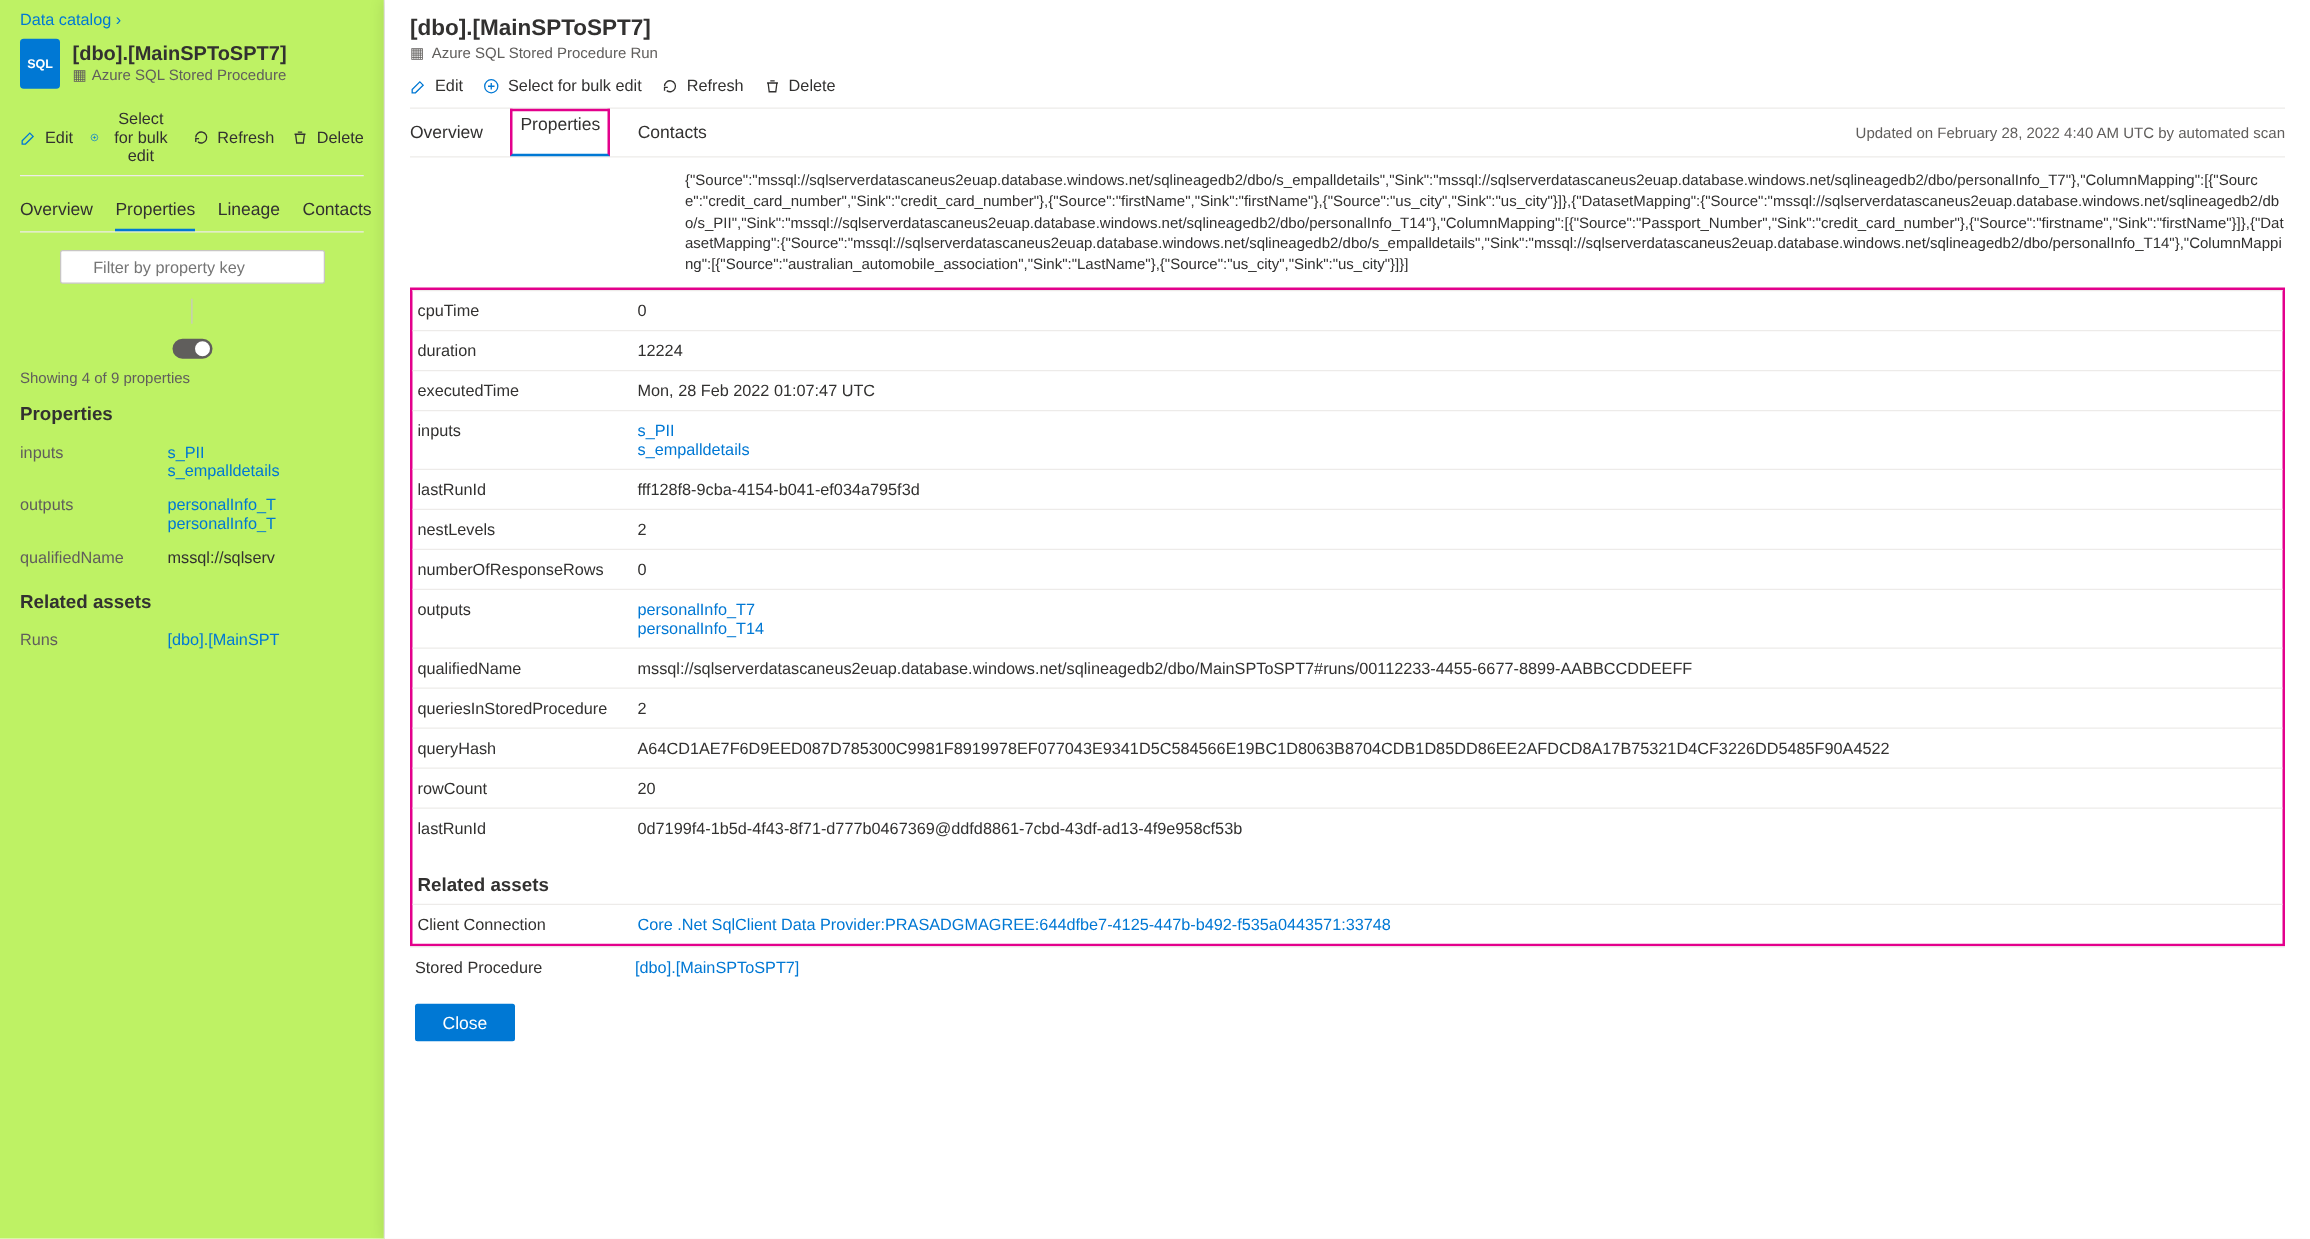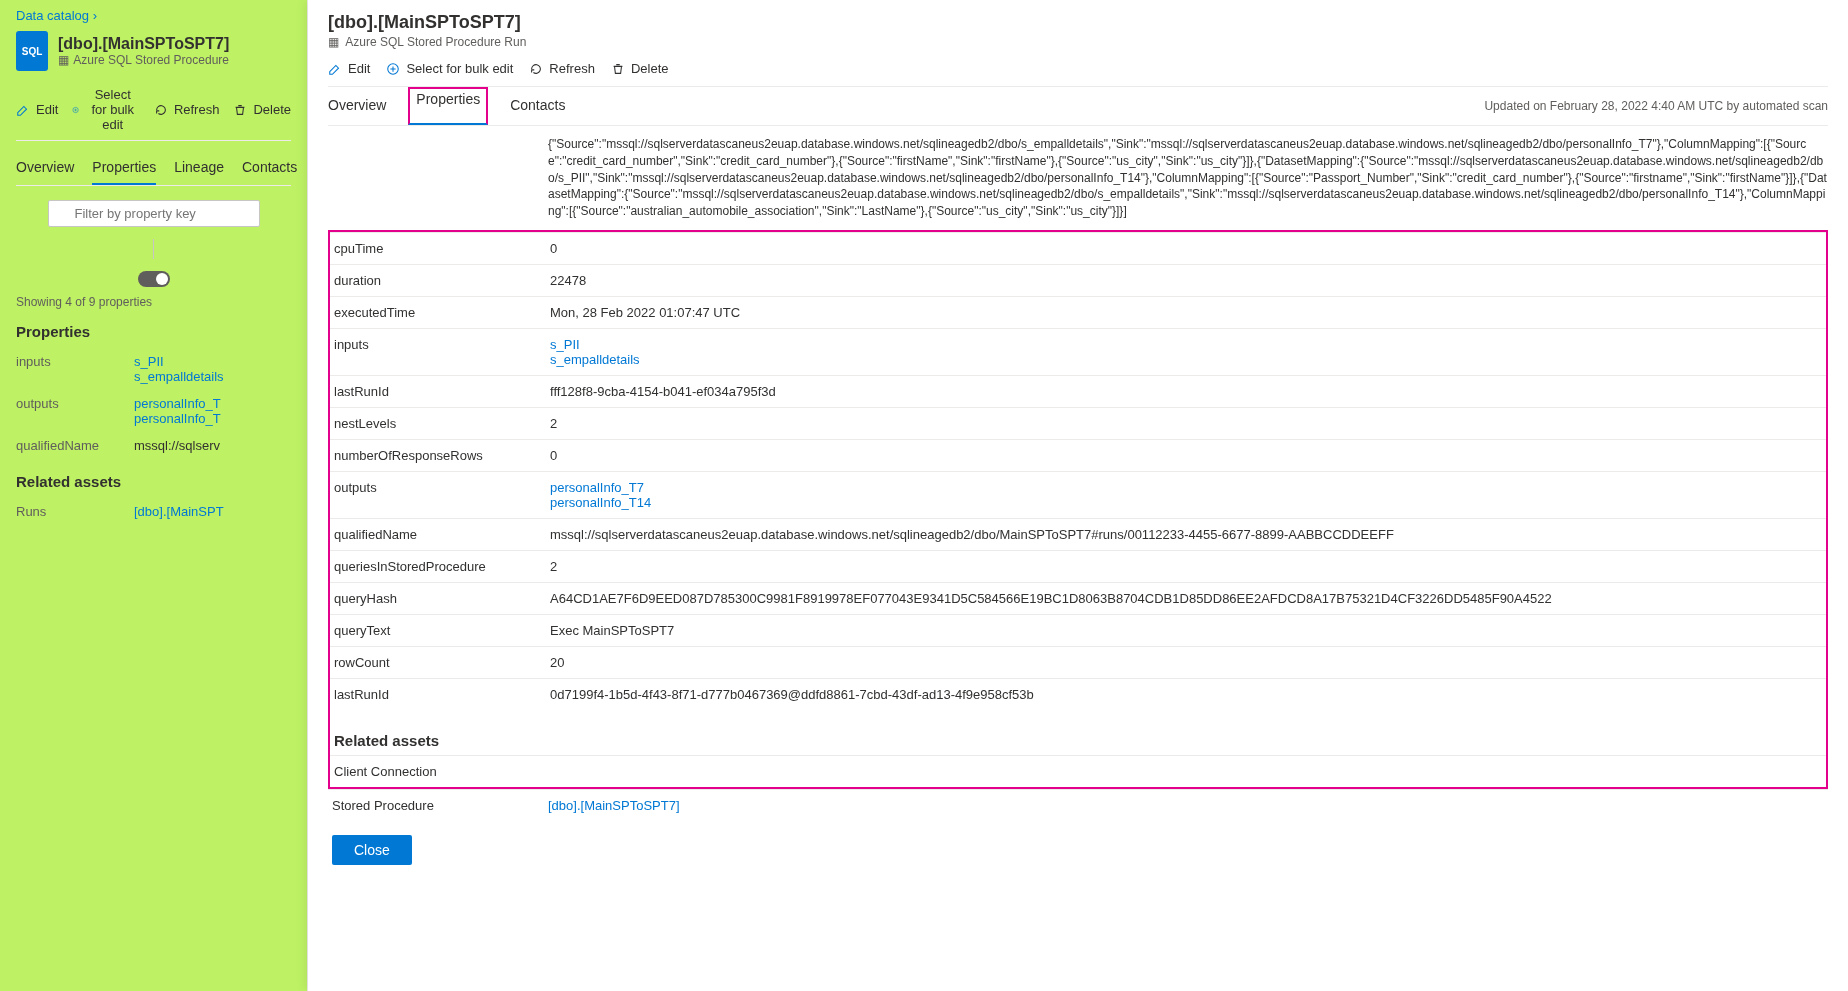--- a/index.html
+++ b/index.html
@@ -39,21 +39,21 @@
 .ov-tabs-row { display: flex; justify-content: space-between; align-items: center; border-bottom: 1px solid #edebe9; }
 .ov-tabs { display: flex; gap: 22px; }
 .ov-tab { padding: 10px 0; font-size: 14px; cursor: pointer; border-bottom: 2px solid transparent; }
 .ov-tab.active { border-bottom: 2px solid #0078d4; }
 .highlight-box { border: 2px solid #e3008c; padding: 2px 6px; }
 .updated { font-size: 12px; color: #605e5c; }
 .scroll-area { flex: 1; overflow-y: auto; padding-top: 10px; }
 .json-blob { font-size: 12px; color: #323130; padding: 0 0 10px 220px; line-height: 1.4; word-break: break-all; }
 .big-highlight { border: 2px solid #e3008c; }
 .kv-row { display: flex; border-top: 1px solid #edebe9; padding: 8px 0; font-size: 13px; }
-.kv-key { width: 220px; color: #323130; padding-left: 4px; }
+.kv-key { width: 180px; color: #323130; padding-left: 4px; }
 .kv-val { flex: 1; color: #323130; word-break: break-all; }
 .kv-val .link { display: block; }
 .rel-title { font-size: 15px; font-weight: 600; margin: 22px 0 6px 4px; }
 .close-btn { background: #0078d4; color: #fff; border: none; padding: 7px 22px; font-size: 14px; border-radius: 2px; margin: 14px 0 18px 4px; cursor: pointer; }
 </style>
 </head>
 <body>
 
 <div class="page">
 
@@ -198,21 +198,21 @@
     <div class="scroll-area">
       <div class="json-blob">{"Source":"mssql://sqlserverdatascaneus2euap.database.windows.net/sqlineagedb2/dbo/s_empalldetails","Sink":"mssql://sqlserverdatascaneus2euap.database.windows.net/sqlineagedb2/dbo/personalInfo_T7"},"ColumnMapping":[{"Source":"credit_card_number","Sink":"credit_card_number"},{"Source":"firstName","Sink":"firstName"},{"Source":"us_city","Sink":"us_city"}]},{"DatasetMapping":{"Source":"mssql://sqlserverdatascaneus2euap.database.windows.net/sqlineagedb2/dbo/s_PII","Sink":"mssql://sqlserverdatascaneus2euap.database.windows.net/sqlineagedb2/dbo/personalInfo_T14"},"ColumnMapping":[{"Source":"Passport_Number","Sink":"credit_card_number"},{"Source":"firstname","Sink":"firstName"}]},{"DatasetMapping":{"Source":"mssql://sqlserverdatascaneus2euap.database.windows.net/sqlineagedb2/dbo/s_empalldetails","Sink":"mssql://sqlserverdatascaneus2euap.database.windows.net/sqlineagedb2/dbo/personalInfo_T14"},"ColumnMapping":[{"Source":"australian_automobile_association","Sink":"LastName"},{"Source":"us_city","Sink":"us_city"}]}]</div>
       <div class="big-highlight">
         <div id="ov-props">
             <div class="kv-row">
               <div class="kv-key">cpuTime</div>
               <div class="kv-val">0</div>
             </div>
             <div class="kv-row">
               <div class="kv-key">duration</div>
-              <div class="kv-val">22478</div>
+              <div class="kv-val">12224</div>
             </div>
             <div class="kv-row">
               <div class="kv-key">executedTime</div>
               <div class="kv-val">Mon, 28 Feb 2022 01:07:47 UTC</div>
             </div>
             <div class="kv-row">
               <div class="kv-key">inputs</div>
               <div class="kv-val">
                 <span class="link">s_PII</span>
                 <span class="link">s_empalldetails</span>
@@ -243,36 +243,35 @@
             </div>
             <div class="kv-row">
               <div class="kv-key">queriesInStoredProcedure</div>
               <div class="kv-val">2</div>
             </div>
             <div class="kv-row">
               <div class="kv-key">queryHash</div>
               <div class="kv-val">A64CD1AE7F6D9EED087D785300C9981F8919978EF077043E9341D5C584566E19BC1D8063B8704CDB1D85DD86EE2AFDCD8A17B75321D4CF3226DD5485F90A4522</div>
             </div>
             <div class="kv-row">
-              <div class="kv-key">queryText</div>
-              <div class="kv-val">Exec        MainSPToSPT7</div>
-            </div>
-            <div class="kv-row">
               <div class="kv-key">rowCount</div>
               <div class="kv-val">20</div>
             </div>
             <div class="kv-row">
               <div class="kv-key">lastRunId</div>
               <div class="kv-val">0d7199f4-1b5d-4f43-8f71-d777b0467369@ddfd8861-7cbd-43df-ad13-4f9e958cf53b</div>
             </div>
           </div>
         <div class="rel-title">Related assets</div>
         <div id="ov-related-0">
             <div class="kv-row">
               <div class="kv-key">Client Connection</div>
+              <div class="kv-val">
+                <span class="link">Core .Net SqlClient Data Provider:PRASADGMAGREE:644dfbe7-4125-447b-b492-f535a0443571:33748</span>
+              </div>
             </div>
           </div>
       </div>
       <div id="ov-related-1">
           <div class="kv-row">
             <div class="kv-key">Stored Procedure</div>
             <div class="kv-val">
               <span class="link">[dbo].[MainSPToSPT7]</span>
             </div>
           </div>

